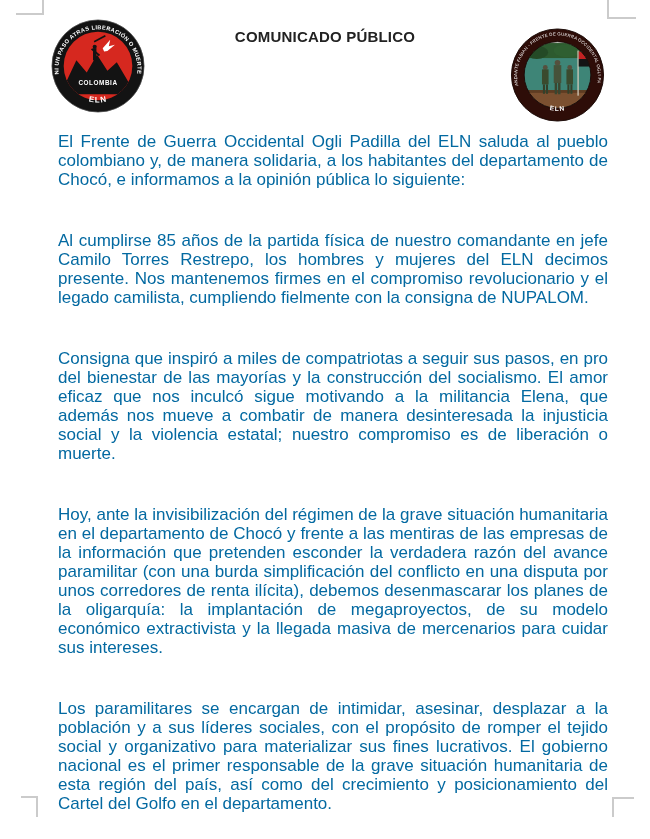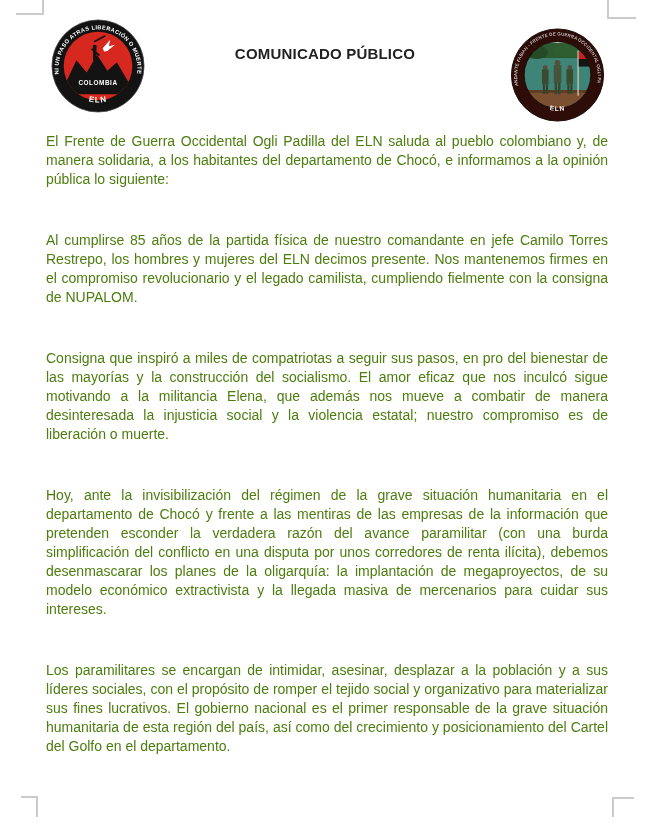--- a/index.html
+++ b/index.html
@@ -11,27 +11,27 @@
   .corner{position:absolute;}
   .corner.tl{left:16px;top:0;width:26px;height:13px;border-right:2px solid #cbcbcb;border-bottom:2px solid #cbcbcb;}
   .corner.tr{left:607px;top:0;width:27px;height:17px;border-left:2px solid #cbcbcb;border-bottom:2px solid #cbcbcb;}
   .corner.bl{left:21px;top:796px;width:15px;height:19px;border-right:2px solid #cbcbcb;border-top:2px solid #cbcbcb;}
   .corner.br{left:612px;top:797px;width:20px;height:18px;border-left:2px solid #cbcbcb;border-top:2px solid #cbcbcb;}
 
   header{position:absolute;left:0;top:0;width:650px;height:130px;}
   .logo-left{position:absolute;left:51px;top:19px;width:94px;height:94px;}
   .logo-right{position:absolute;left:510px;top:28px;width:95px;height:94px;}
   h1.doc-title{
-    position:absolute;left:0;top:45px;width:650px;margin:0;
+    position:absolute;left:0;top:28px;width:650px;margin:0;
     text-align:center;font-size:15px;font-weight:bold;color:#222222;
     letter-spacing:.2px;
   }
   main.doc-body{position:absolute;left:42px;top:132px;width:566px;}
   main.doc-body p{
-    margin:0 0 42px 4px;font-size:14px;line-height:19px;color:#4d7c0f;
+    margin:0 0 42px 16px;font-size:17px;line-height:19px;color:#0369a1;
     text-align:justify;text-justify:inter-word;
   }
   svg text{font-family:"Liberation Sans",sans-serif;}
 </style>
 </head>
 <body>
 
 <div class="page">
 
   <div class="corner tl"></div>

